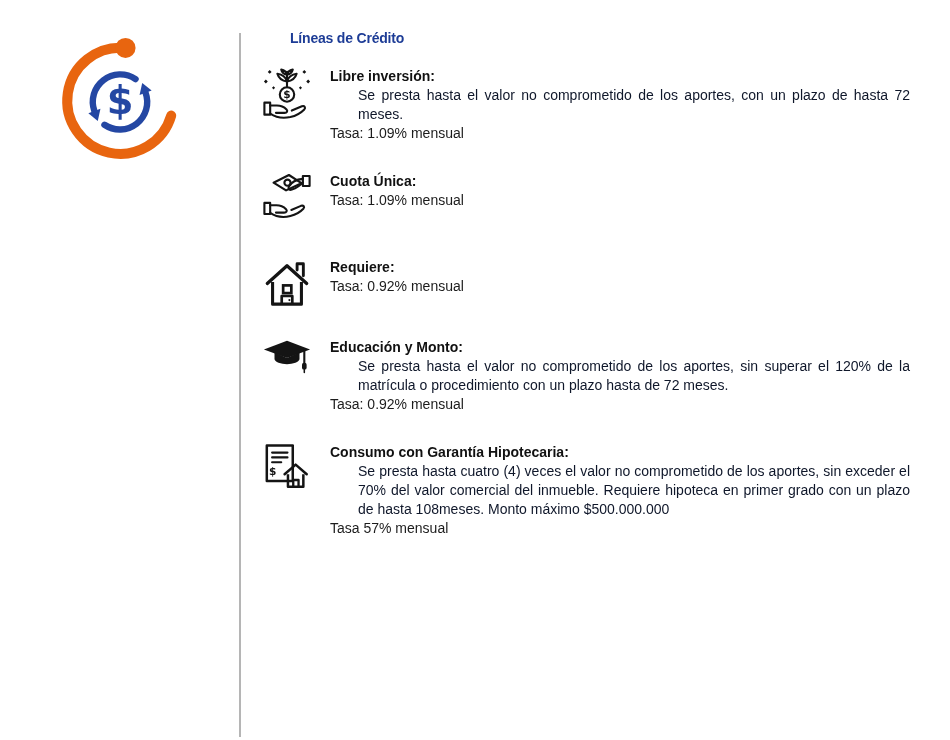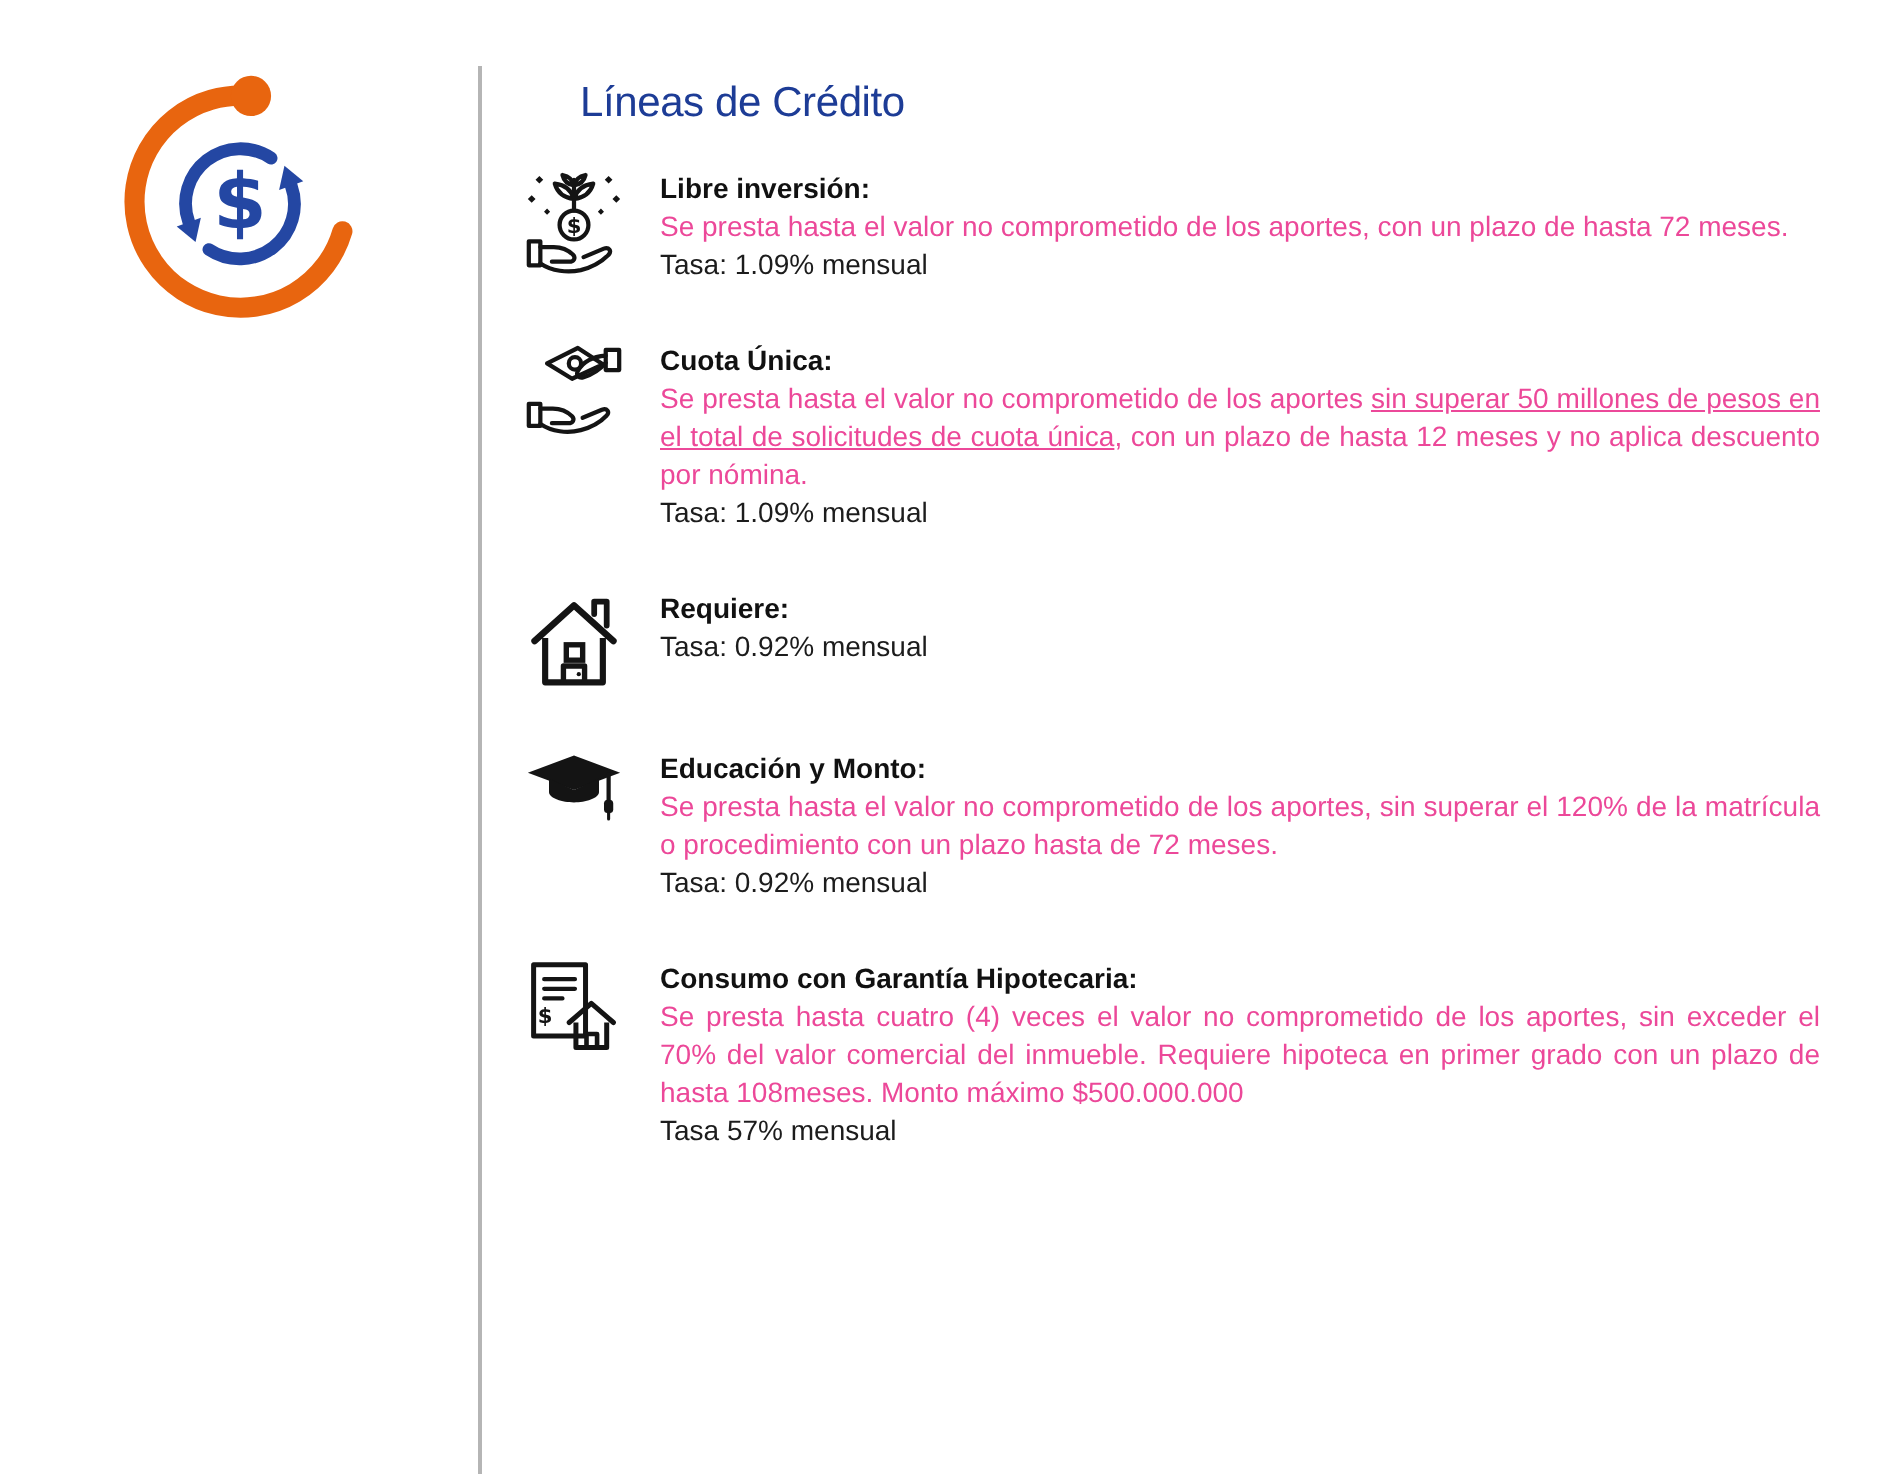--- a/index.html
+++ b/index.html
@@ -4,29 +4,29 @@
 <style>
   html,body{margin:0;padding:0;}
   body{
     width:950px;height:740px;background:#ffffff;position:relative;overflow:hidden;
     font-family:"Liberation Sans","DejaVu Sans",sans-serif;color:#1a1a1a;
   }
   .logo-wrap{position:absolute;left:56px;top:36px;width:128px;height:130px;}
   .divider{position:absolute;left:239px;top:33px;height:704px;width:2px;background:#b5b5b5;}
   .content{position:absolute;left:262px;top:30px;width:648px;}
   .page-title{
-    margin:10px 0 21px 28px;font-size:21px;font-weight:normal;color:#1d3c96;letter-spacing:-0.2px;
+    margin:0 0 21px 28px;font-size:14px;font-weight:bold;color:#1d3c96;letter-spacing:-0.2px;
   }
   .items{display:flex;flex-direction:column;gap:29px;}
   .item{display:flex;align-items:flex-start;}
   .icon{width:50px;flex:0 0 50px;margin-right:18px;display:flex;justify-content:center;margin-top:-1px;}
   .icon svg{display:block;}
   .txt{flex:1;min-width:0;}
   .ititle{font-size:14px;line-height:19px;font-weight:bold;color:#111;}
-  .ibody{font-size:14px;line-height:19px;text-align:justify;color:#ec4899;}
+  .ibody{font-size:14px;line-height:19px;text-align:justify;color:#0f172a;margin-left:28px;}
   .ibody .u{text-decoration:underline;}
   .irate{font-size:14px;line-height:19px;color:#1c1c1c;}
 </style>
 </head>
 <body>
 
 <div class="logo-wrap">
   <svg width="128" height="130" viewBox="0 0 140 142">
 
     <path d="M75 13 A58 58 0 1 0 126 87" fill="none" stroke="#e8650f" stroke-width="11" stroke-linecap="round"></path>
@@ -71,21 +71,20 @@
     <circle cx="26.5" cy="12" r="3.2" fill="none" stroke="#141414" stroke-width="2.2" stroke-linecap="round" stroke-linejoin="round"></circle>
     <rect x="42.5" y="5" width="7" height="10.5" fill="none" stroke="#141414" stroke-width="2.2" stroke-linecap="round" stroke-linejoin="round"></rect>
     <path d="M42.5 8 c-7 .5 -12 3.5 -14.5 8 c-1.2 2.2 .6 4 3 3.2 c4.5 -1.5 8.5 -4 11.5 -7.5" fill="none" stroke="#141414" stroke-width="2.2" stroke-linecap="round" stroke-linejoin="round"></path>
     <rect x="2.5" y="33" width="6" height="11.5" fill="none" stroke="#141414" stroke-width="2.2" stroke-linecap="round" stroke-linejoin="round"></rect>
     <path d="M8.5 35.5 h6.5 c5 0 8 2 10 4 c1.5 1.6 .5 3.6 -2 3.6 h-8.5" fill="none" stroke="#141414" stroke-width="2.2" stroke-linecap="round" stroke-linejoin="round"></path>
     <path d="M8.5 43.5 c6 4 14 5 21 3.2 c5.8 -1.5 10.3 -4.2 13.5 -7.6 c1.7 -2 .2 -4 -2.5 -3 l-10 4.2" fill="none" stroke="#141414" stroke-width="2.2" stroke-linecap="round" stroke-linejoin="round"></path>
   </svg>
         </div>
         <div class="txt">
           <div class="ititle">Cuota Única:</div>
-          <div class="ibody"><span>Se presta hasta el valor no comprometido de los aportes </span><span class="u">sin superar 50 millones de pesos en el total de solicitudes de cuota única</span><span>, con un plazo de hasta 12 meses y no aplica descuento por nómina.</span></div>
           <div class="irate">Tasa: 1.09% mensual</div>
         </div>
       </div>
       <div class="item">
         <div class="icon">
           <svg width="50" height="52" viewBox="0 0 52 54">
     <path d="M36.5 13.5 v-6.5 h6.5 v12.5" fill="none" stroke="#141414" stroke-width="3" stroke-linecap="round" stroke-linejoin="round"></path>
     <path d="M5.5 27.5 L26 9 L46.5 27.5" fill="none" stroke="#141414" stroke-width="3.4" stroke-linecap="round" stroke-linejoin="round"></path>
     <path d="M11 26 V49 H41 V26" fill="none" stroke="#141414" stroke-width="3.2" stroke-linejoin="round"></path>
     <rect x="22" y="29.5" width="8.5" height="8" fill="none" stroke="#141414" stroke-width="2.8"></rect>

